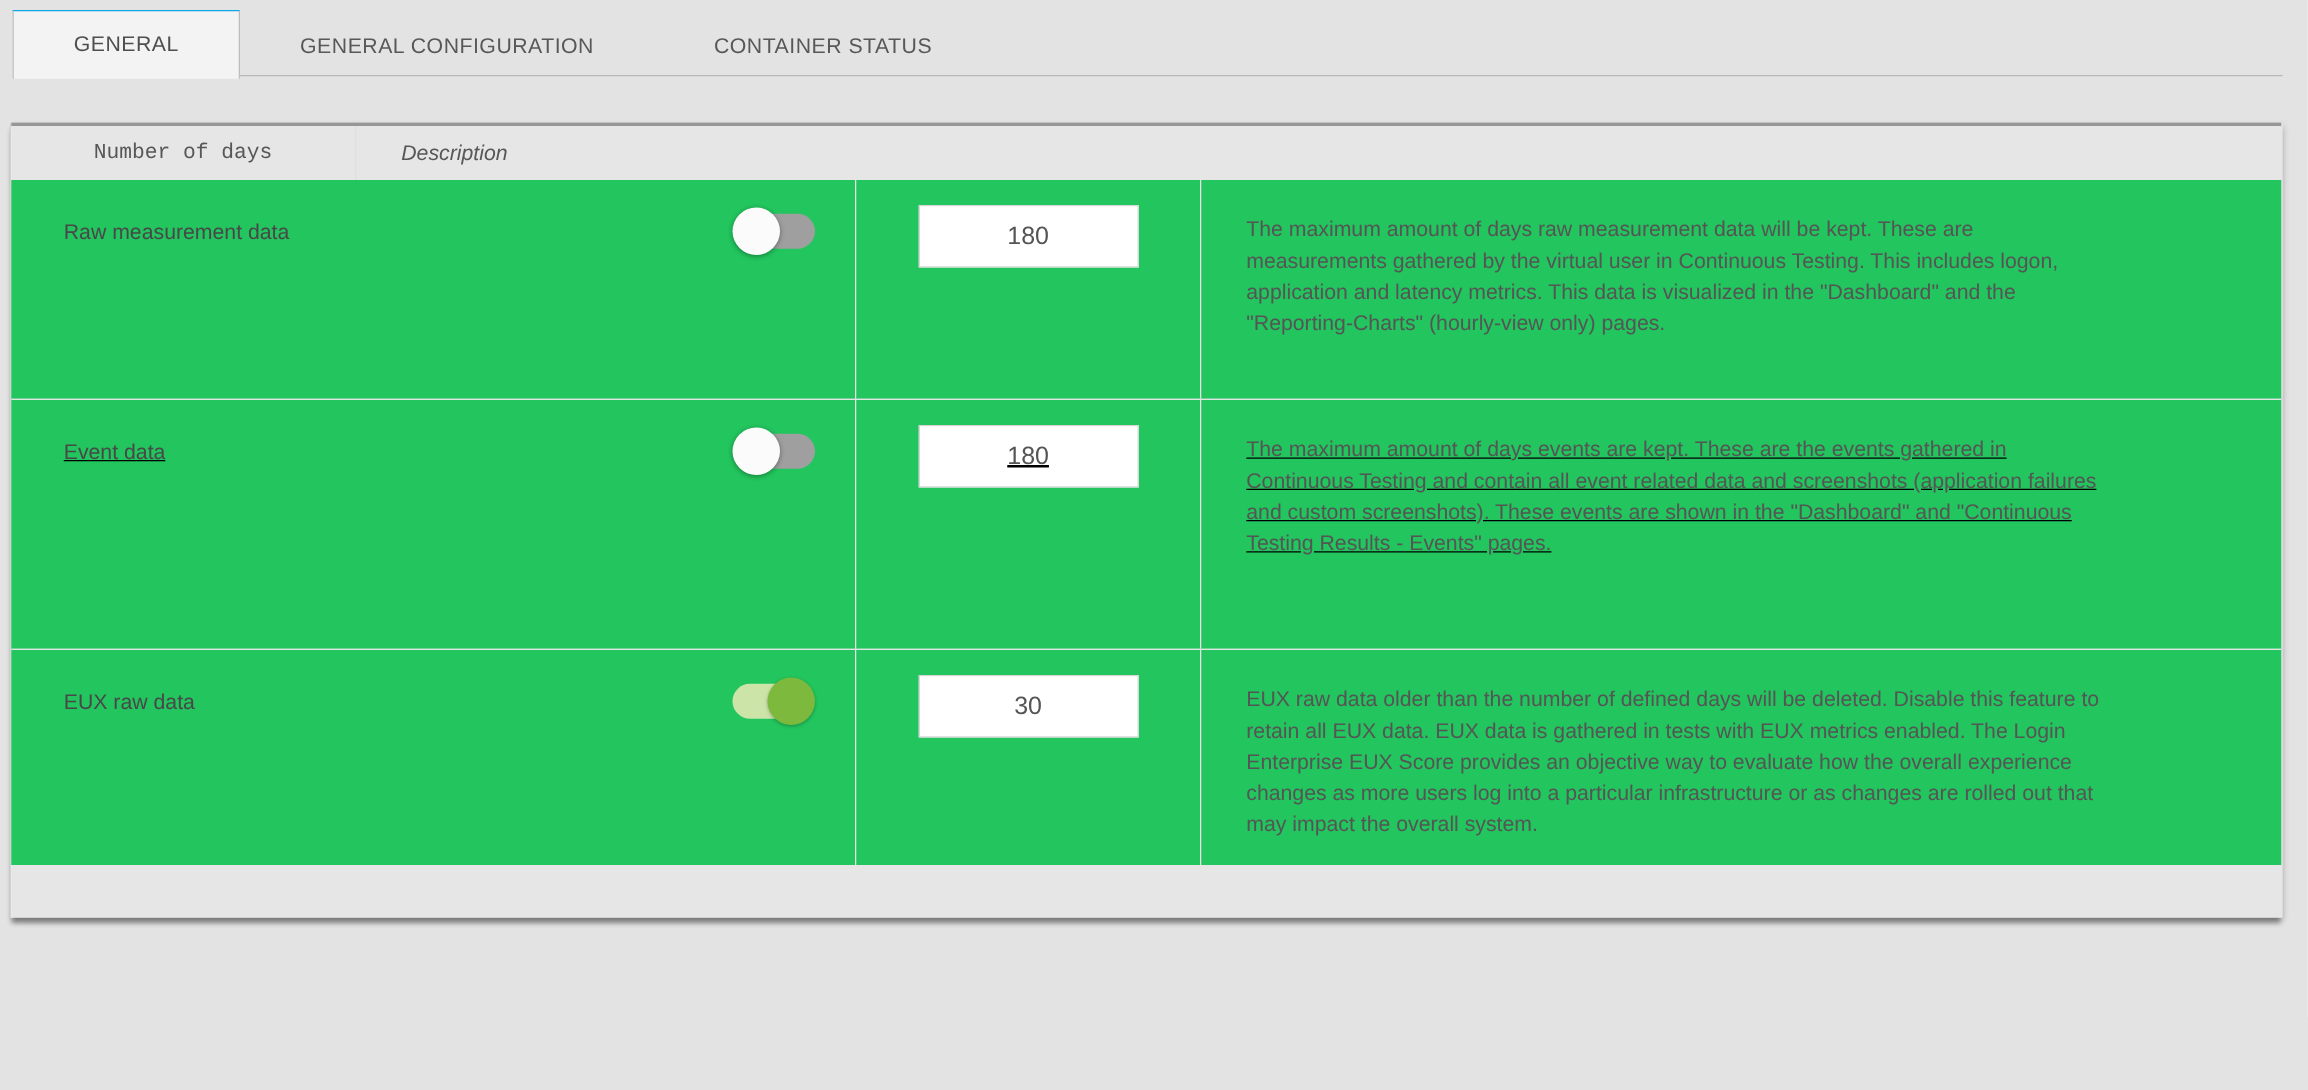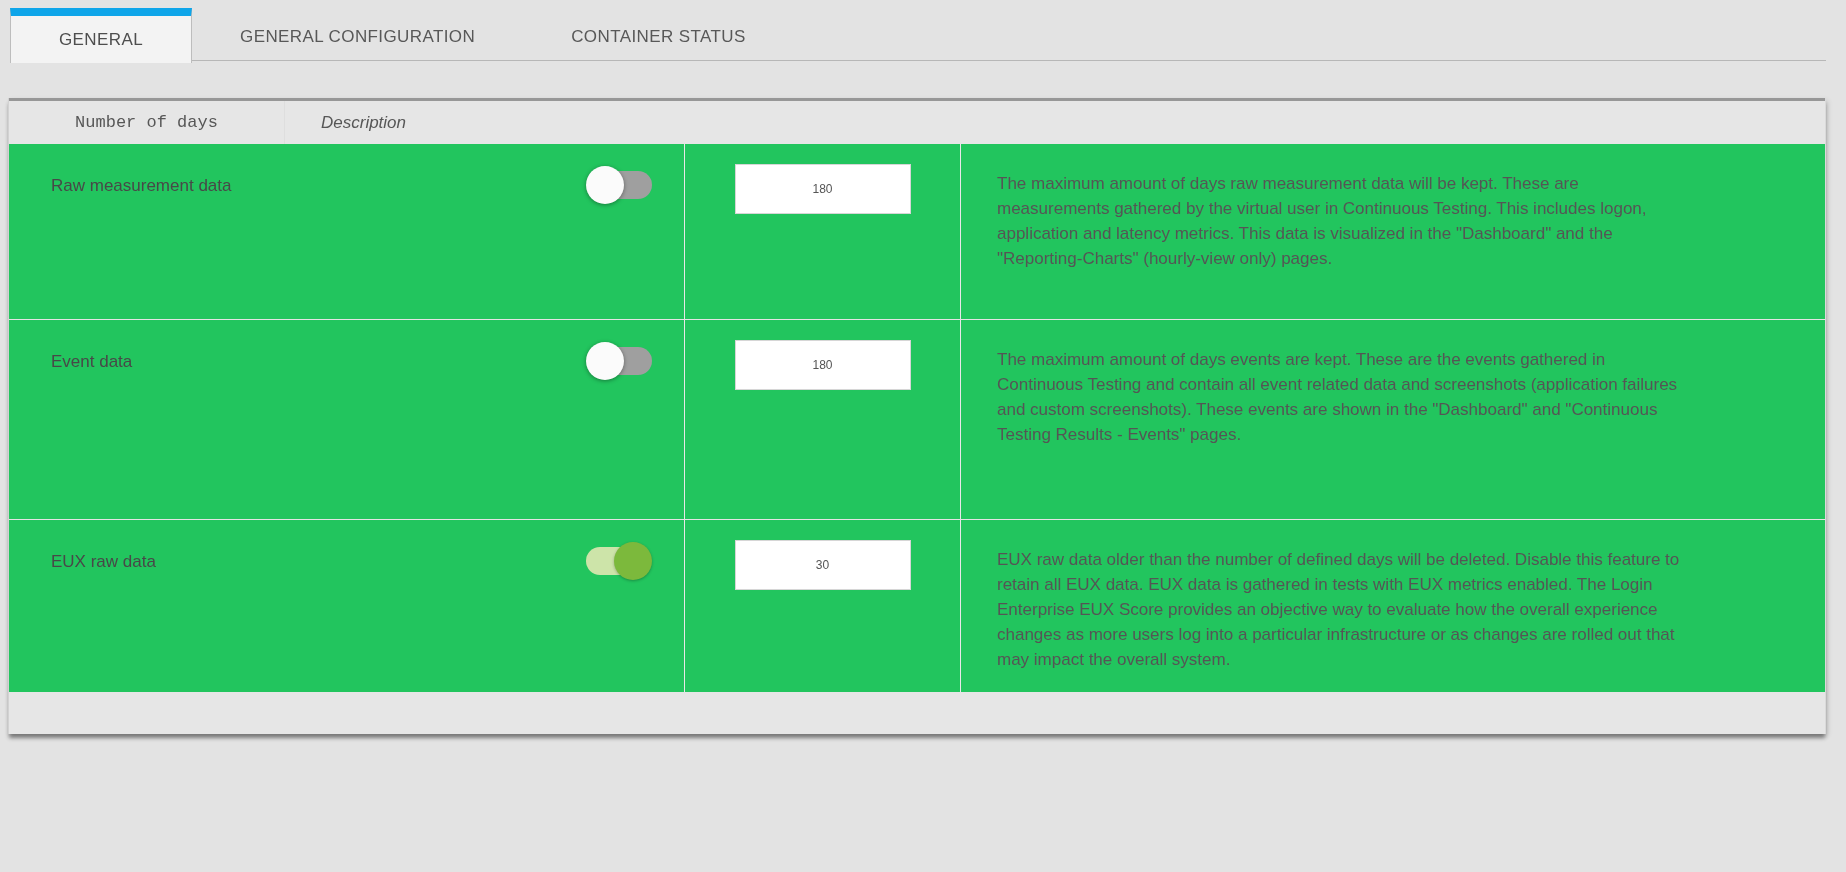--- a/index.html
+++ b/index.html
@@ -40,21 +40,21 @@
     justify-content: center;
     padding: 0 48px;
     font-size: 17px;
     letter-spacing: 0.4px;
     color: #585858;
     cursor: pointer;
     border-top: 4px solid transparent;
   }
   .tab.on {
     background: #f3f3f3;
-    border-top: 8px solid #0ea5e9;
+    border-top: 1px solid #0ea5e9;
     border-left: 1px solid #bdbdbd;
     border-right: 1px solid #bdbdbd;
     margin-bottom: -2px;
     color: #4e4e4e;
   }
 
   
   .panel {
     position: absolute;
     left: 8px;
@@ -99,21 +99,21 @@
   .thead .th-days { justify-content: center; }
 
   .row {
     display: flex;
     background: #22c55e;
     align-items: stretch;
   }
   .row + .row { border-top: 1px solid #e4e4e4; }
   .row:nth-of-type(1) { min-height: 177px; }
   .row:nth-of-type(2) { min-height: 175px; }
-  .row:nth-of-type(3) { min-height: 200px; }
+  .row:nth-of-type(3) { min-height: 200px; text-decoration: underline; }
 
   .cell-name {
     width: 676px;
     border-right: 1px solid #e8e8e8;
     display: flex;
     justify-content: space-between;
     align-items: flex-start;
     padding: 22px 32px 0 42px;
   }
   .row-label {
@@ -129,21 +129,21 @@
     align-items: flex-start;
     padding-top: 20px;
   }
   .days-input {
     width: 176px;
     height: 50px;
     border: 1px solid #d6d6d6;
     background: #ffffff;
     text-align: center;
     font-family: "Liberation Sans", sans-serif;
-    font-size: 12px;
+    font-size: 20px;
     color: #555555;
     outline: none;
   }
   .cell-desc {
     flex: 1;
     padding: 27px 40px 20px 36px;
   }
   .desc-text {
     max-width: 690px;
     font-size: 17px;

